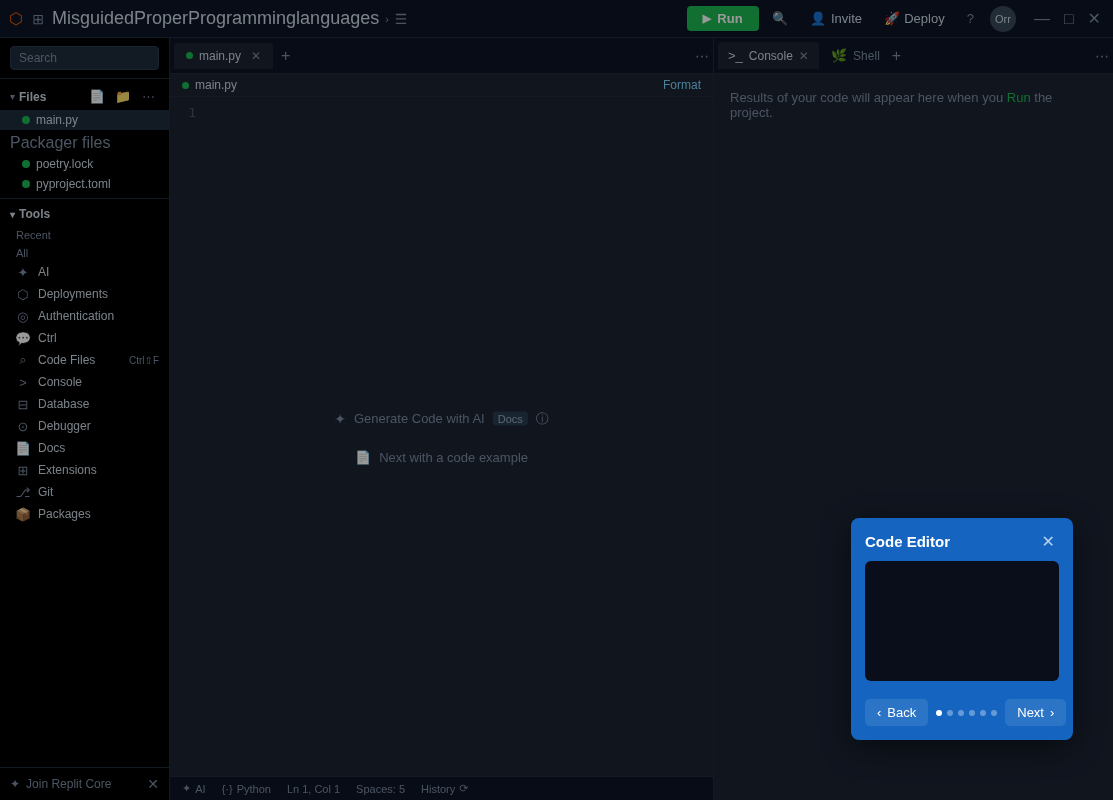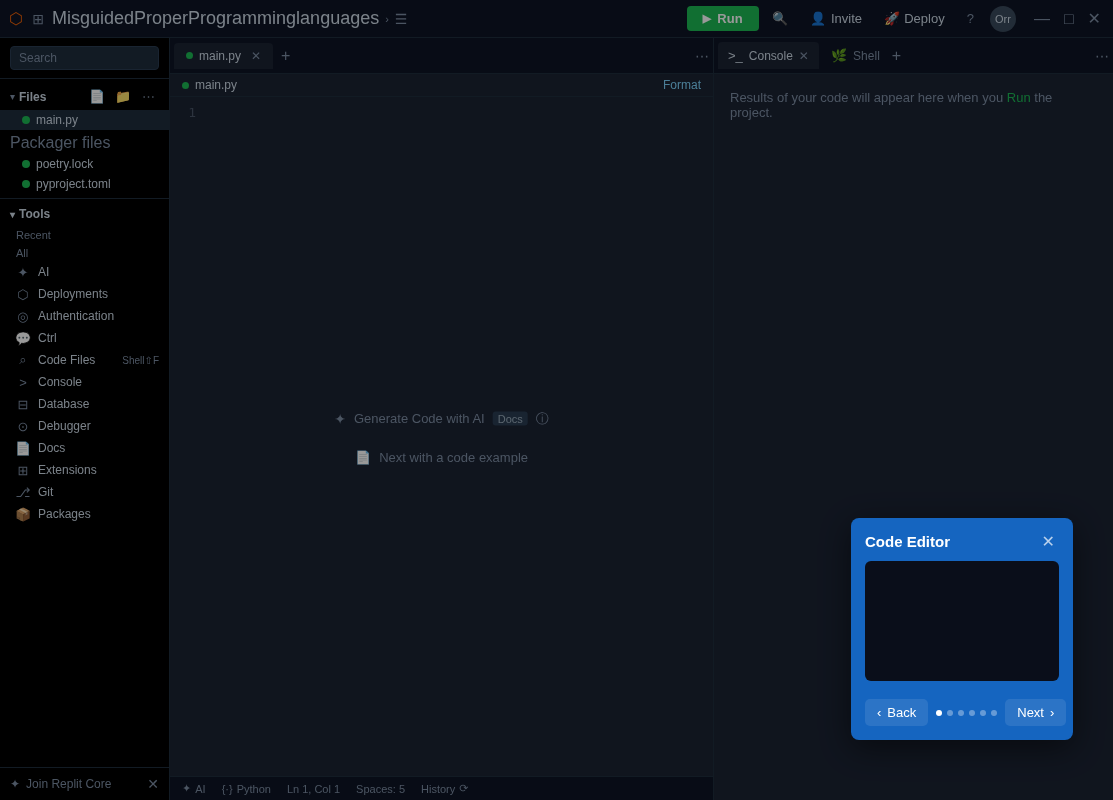--- a/index.html
+++ b/index.html
@@ -702,21 +702,21 @@
         <span class="tool-icon">◎</span>
         <span class="tool-label">Authentication</span>
       </div>
       <div class="tool-item">
         <span class="tool-icon">💬</span>
         <span class="tool-label">Ctrl</span>
       </div>
       <div class="tool-item">
         <span class="tool-icon">⌕</span>
         <span class="tool-label">Code Files</span>
-        <span class="tool-shortcut">Shell⇧F</span>
+        <span class="tool-shortcut">Ctrl⇧F</span>
       </div>
       <div class="tool-item">
         <span class="tool-icon">&gt;</span>
         <span class="tool-label">Console</span>
       </div>
       <div class="tool-item">
         <span class="tool-icon">⊟</span>
         <span class="tool-label">Database</span>
       </div>
       <div class="tool-item">

